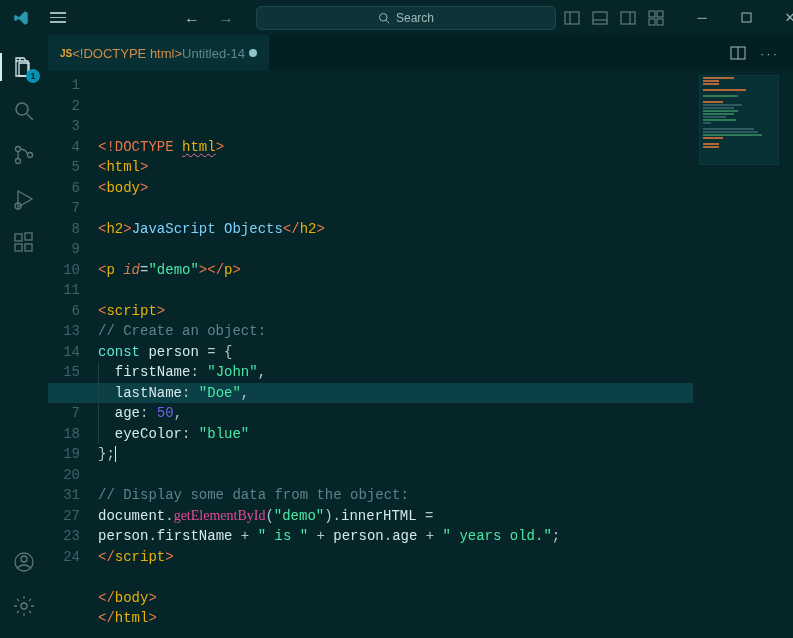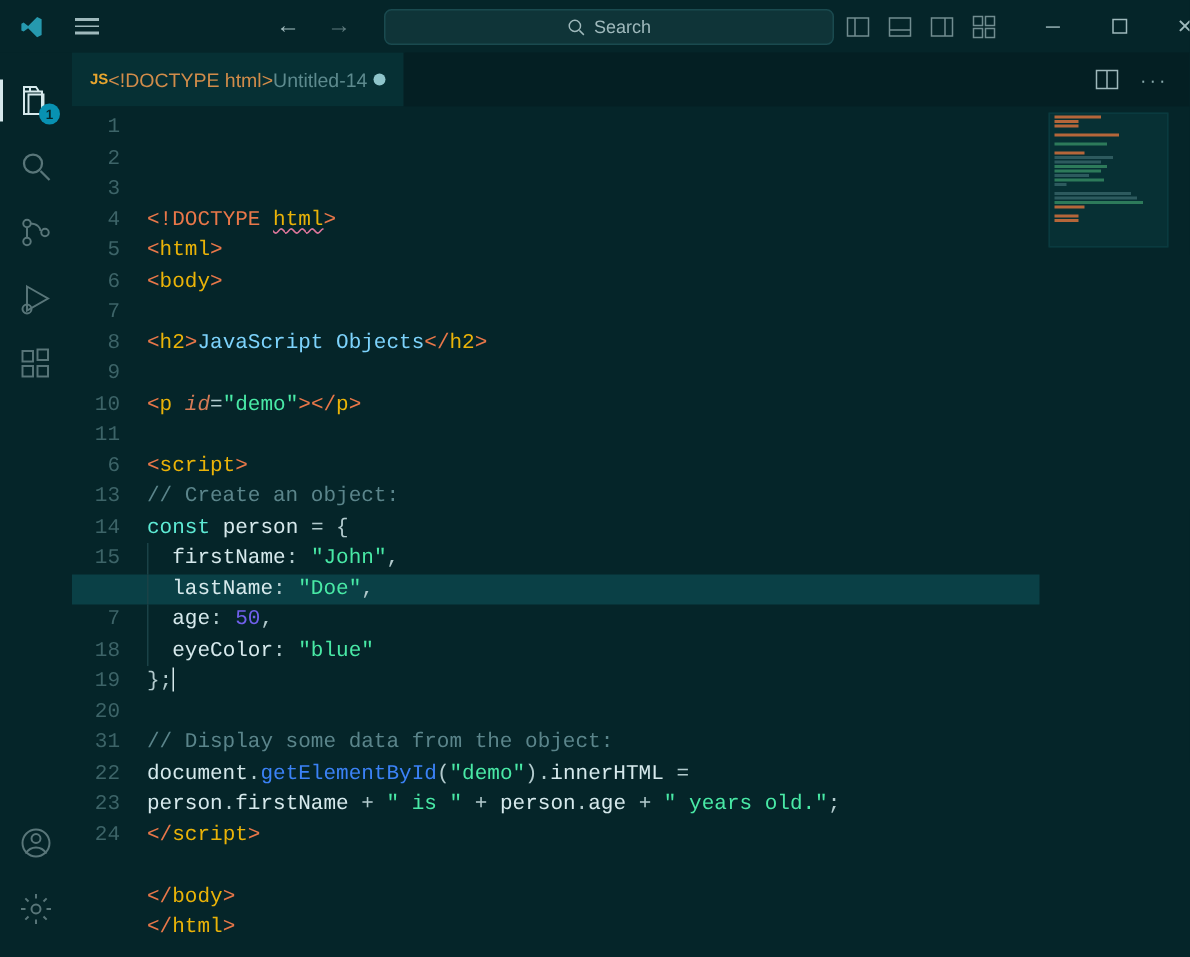--- a/index.html
+++ b/index.html
@@ -125,21 +125,21 @@
 .tk-tag { color:#eab308; }
 .tk-attr { color:#d67b56; font-style:italic;}
 .tk-punc { color:#b2cacd; }
 .tk-str { color:#49e9a6; }
 .tk-text { color:#7dd3fc; }
 .tk-kw { color:#5eead4; }
 .tk-var { color:#d6e9ec; }
 .tk-prop-name { color:#d6e9ec; }
 .tk-num { color:#7060eb; }
 .tk-cmt { color:#5b858b; }
-.tk-func { color:#3b82f6; }
+.tk-func { color:#ec4899;font-family:Liberation Serif, serif; }
 .tk-ident { color:#d6e9ec;}
 .tk-doctype { color:#e97749;}
 .indent-guide { border-left:1px solid #1a4247; display:inline-block; height:20.5px; vertical-align:top; width:0; margin-right:-1px;}
 .gutter .current { color:#c3dcde;}
 
 
 .minimap {
   position:absolute;
   right:14px; top:75px;
   width:80px; height:90px;
@@ -294,21 +294,21 @@
       <div>6</div>
       <div>13</div>
       <div>14</div>
       <div>15</div>
       <div class="current">16</div>
       <div>7</div>
       <div>18</div>
       <div>19</div>
       <div>20</div>
       <div>31</div>
-      <div>22</div>
+      <div>27</div>
       <div>23</div>
       <div>24</div>
     </div>
   <div class="code-area" id="code">
     <div class="line-highlight"></div>
   <div class="code-line"><span class="tk-angle">&lt;!</span><span class="tk-doctype">DOCTYPE</span> <span class="tk-tag squiggle">html</span><span class="tk-angle">&gt;</span></div><div class="code-line"><span class="tk-angle">&lt;</span><span class="tk-tag">html</span><span class="tk-angle">&gt;</span></div><div class="code-line"><span class="tk-angle">&lt;</span><span class="tk-tag">body</span><span class="tk-angle">&gt;</span></div><div class="code-line"></div><div class="code-line"><span class="tk-angle">&lt;</span><span class="tk-tag">h2</span><span class="tk-angle">&gt;</span><span class="tk-text">JavaScript Objects</span><span class="tk-angle">&lt;/</span><span class="tk-tag">h2</span><span class="tk-angle">&gt;</span></div><div class="code-line"></div><div class="code-line"><span class="tk-angle">&lt;</span><span class="tk-tag">p</span> <span class="tk-attr">id</span><span class="tk-punc">=</span><span class="tk-str">"demo"</span><span class="tk-angle">&gt;&lt;/</span><span class="tk-tag">p</span><span class="tk-angle">&gt;</span></div><div class="code-line"></div><div class="code-line"><span class="tk-angle">&lt;</span><span class="tk-tag">script</span><span class="tk-angle">&gt;</span></div><div class="code-line"><span class="tk-cmt">// Create an object:</span></div><div class="code-line"><span class="tk-kw">const</span> <span class="tk-var">person</span> <span class="tk-punc">=</span> <span class="tk-punc">{</span></div><div class="code-line"><span class="indent-guide"></span>  <span class="tk-prop-name">firstName</span><span class="tk-punc">:</span> <span class="tk-str">"John"</span><span class="tk-punc">,</span></div><div class="code-line"><span class="indent-guide"></span>  <span class="tk-prop-name">lastName</span><span class="tk-punc">:</span> <span class="tk-str">"Doe"</span><span class="tk-punc">,</span></div><div class="code-line"><span class="indent-guide"></span>  <span class="tk-prop-name">age</span><span class="tk-punc">:</span> <span class="tk-num">50</span><span class="tk-punc">,</span></div><div class="code-line"><span class="indent-guide"></span>  <span class="tk-prop-name">eyeColor</span><span class="tk-punc">:</span> <span class="tk-str">"blue"</span></div><div class="code-line"><span class="tk-punc">};</span><span class="cursor"></span></div><div class="code-line"></div><div class="code-line"><span class="tk-cmt">// Display some data from the object:</span></div><div class="code-line"><span class="tk-ident">document</span><span class="tk-punc">.</span><span class="tk-func">getElementById</span><span class="tk-punc">(</span><span class="tk-str">"demo"</span><span class="tk-punc">).</span><span class="tk-ident">innerHTML</span> <span class="tk-punc">=</span></div><div class="code-line"><span class="tk-ident">person</span><span class="tk-punc">.</span><span class="tk-ident">firstName</span> <span class="tk-punc">+</span> <span class="tk-str">" is "</span> <span class="tk-punc">+</span> <span class="tk-ident">person</span><span class="tk-punc">.</span><span class="tk-ident">age</span> <span class="tk-punc">+</span> <span class="tk-str">" years old."</span><span class="tk-punc">;</span></div><div class="code-line"><span class="tk-angle">&lt;/</span><span class="tk-tag">script</span><span class="tk-angle">&gt;</span></div><div class="code-line"></div><div class="code-line"><span class="tk-angle">&lt;/</span><span class="tk-tag">body</span><span class="tk-angle">&gt;</span></div><div class="code-line"><span class="tk-angle">&lt;/</span><span class="tk-tag">html</span><span class="tk-angle">&gt;</span></div></div>
 </div>
 
 <div class="minimap">
   <div class="mline o" style="width:40%"></div>

